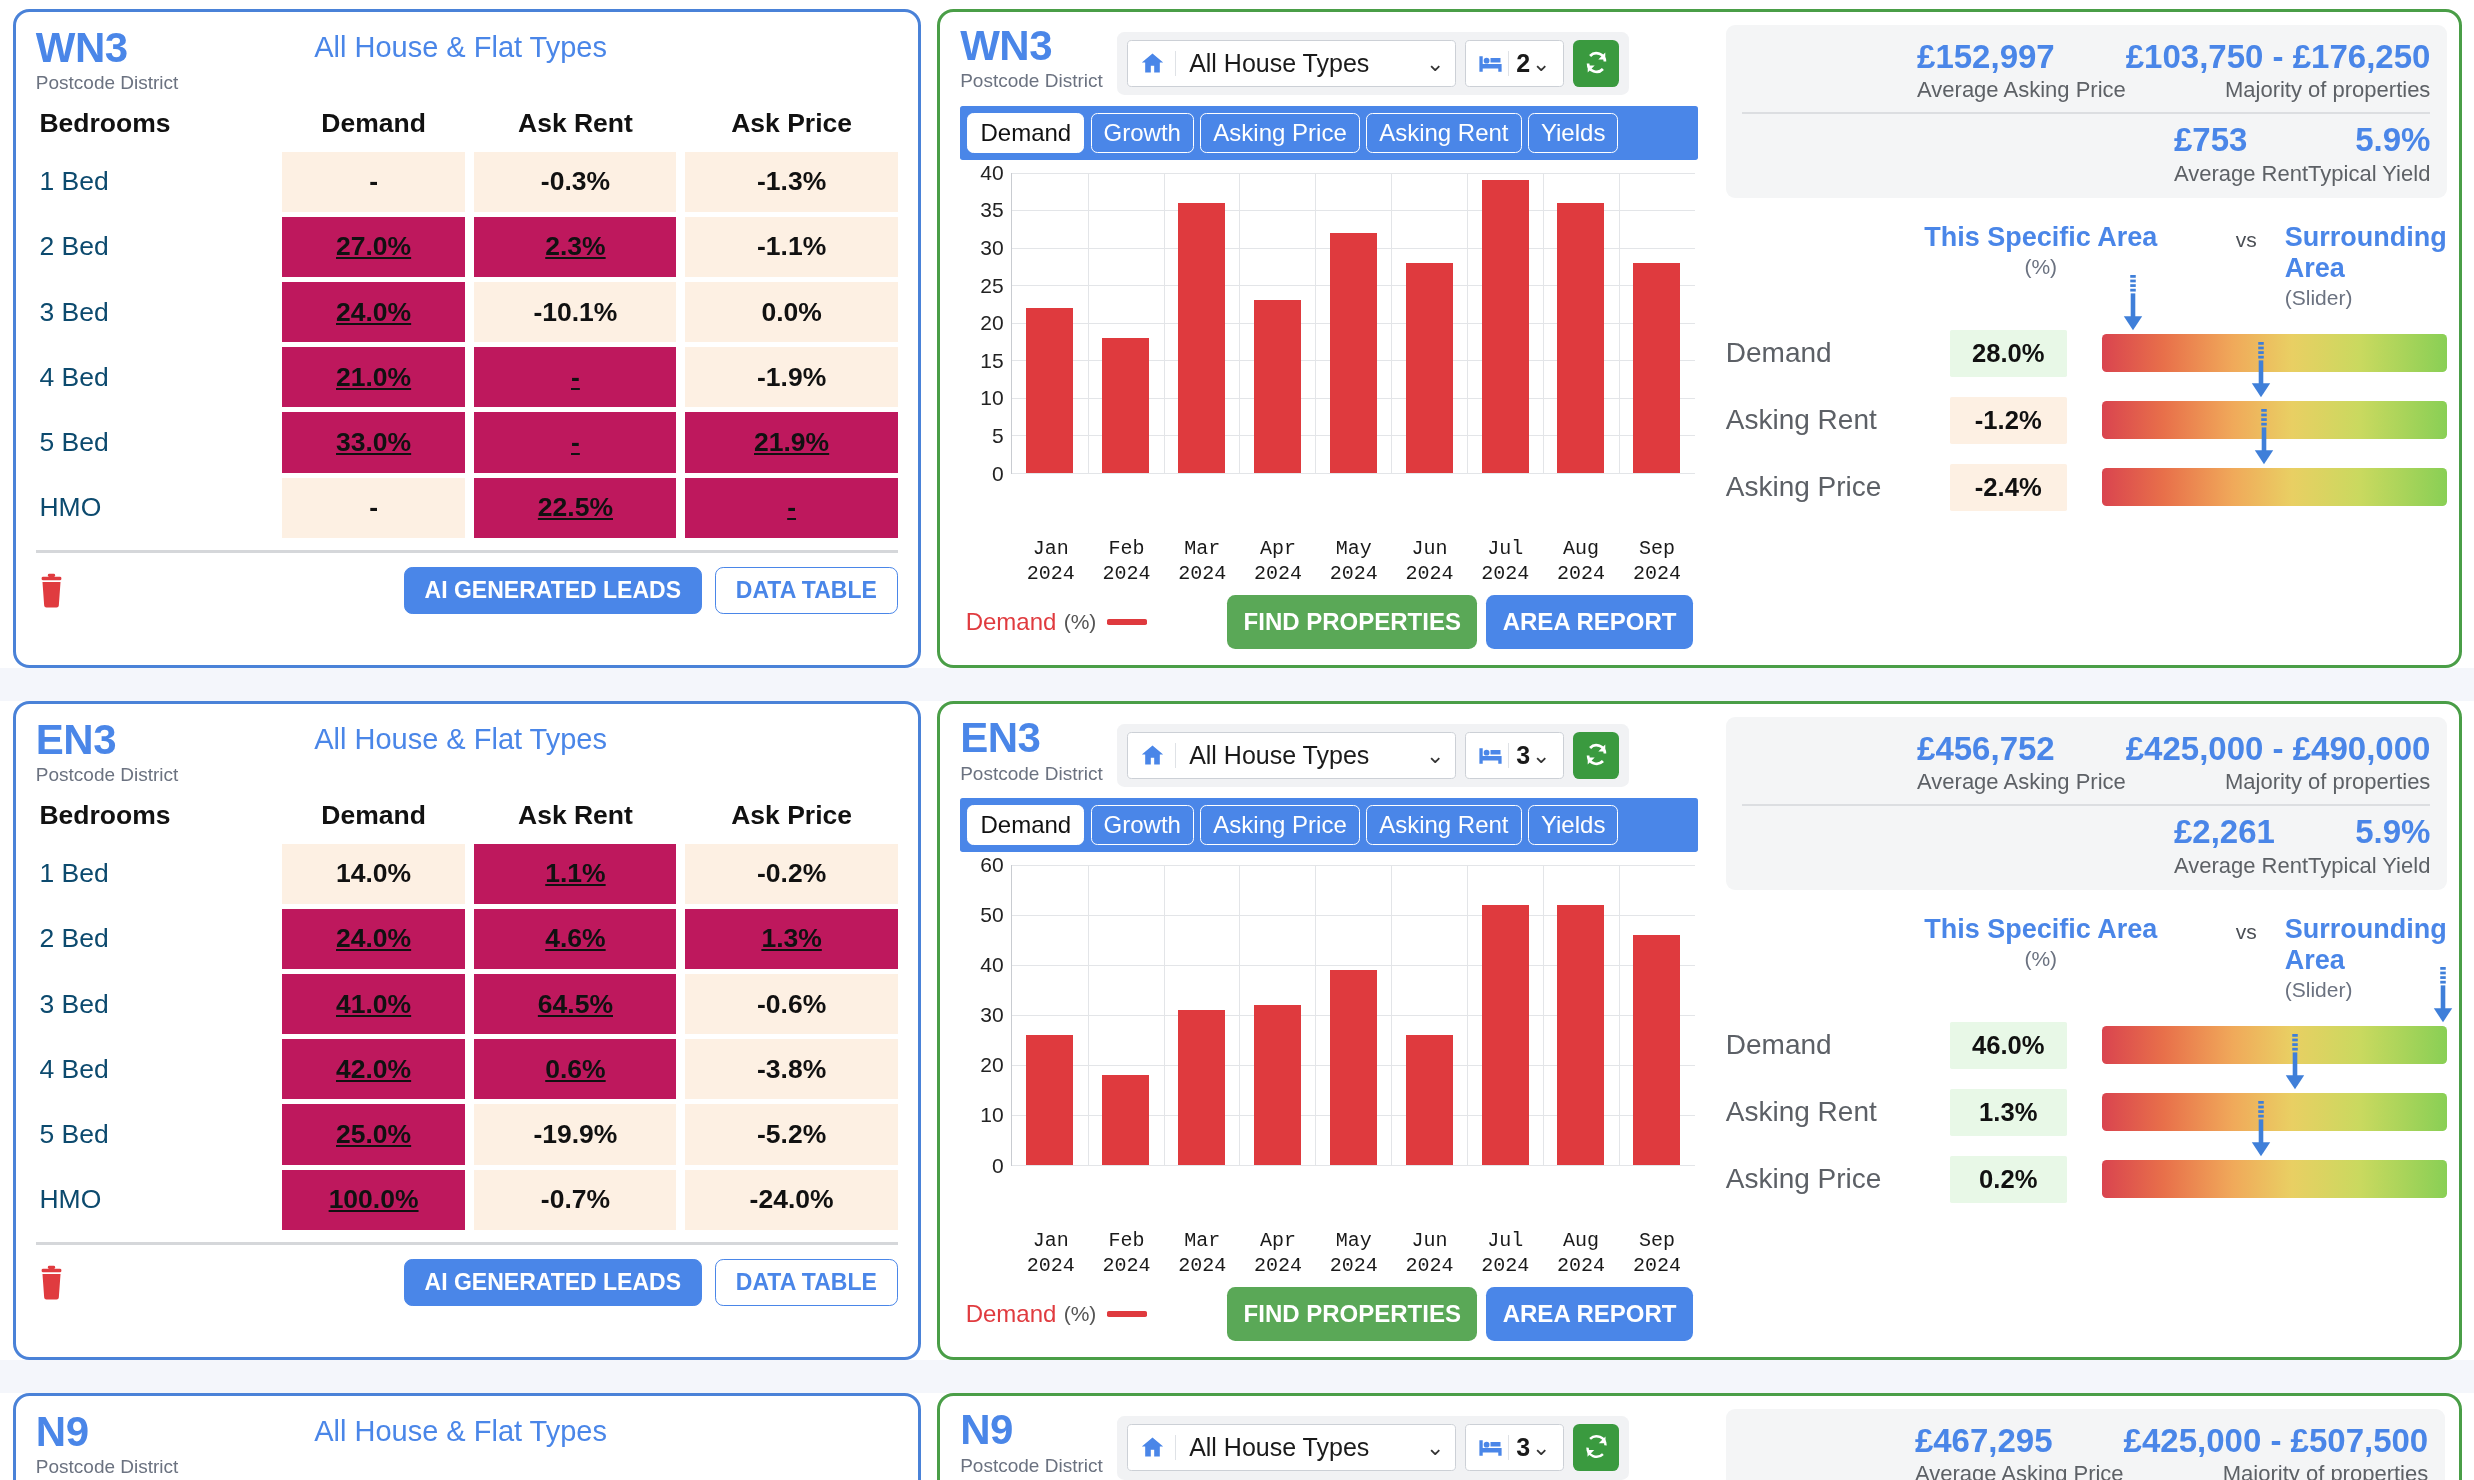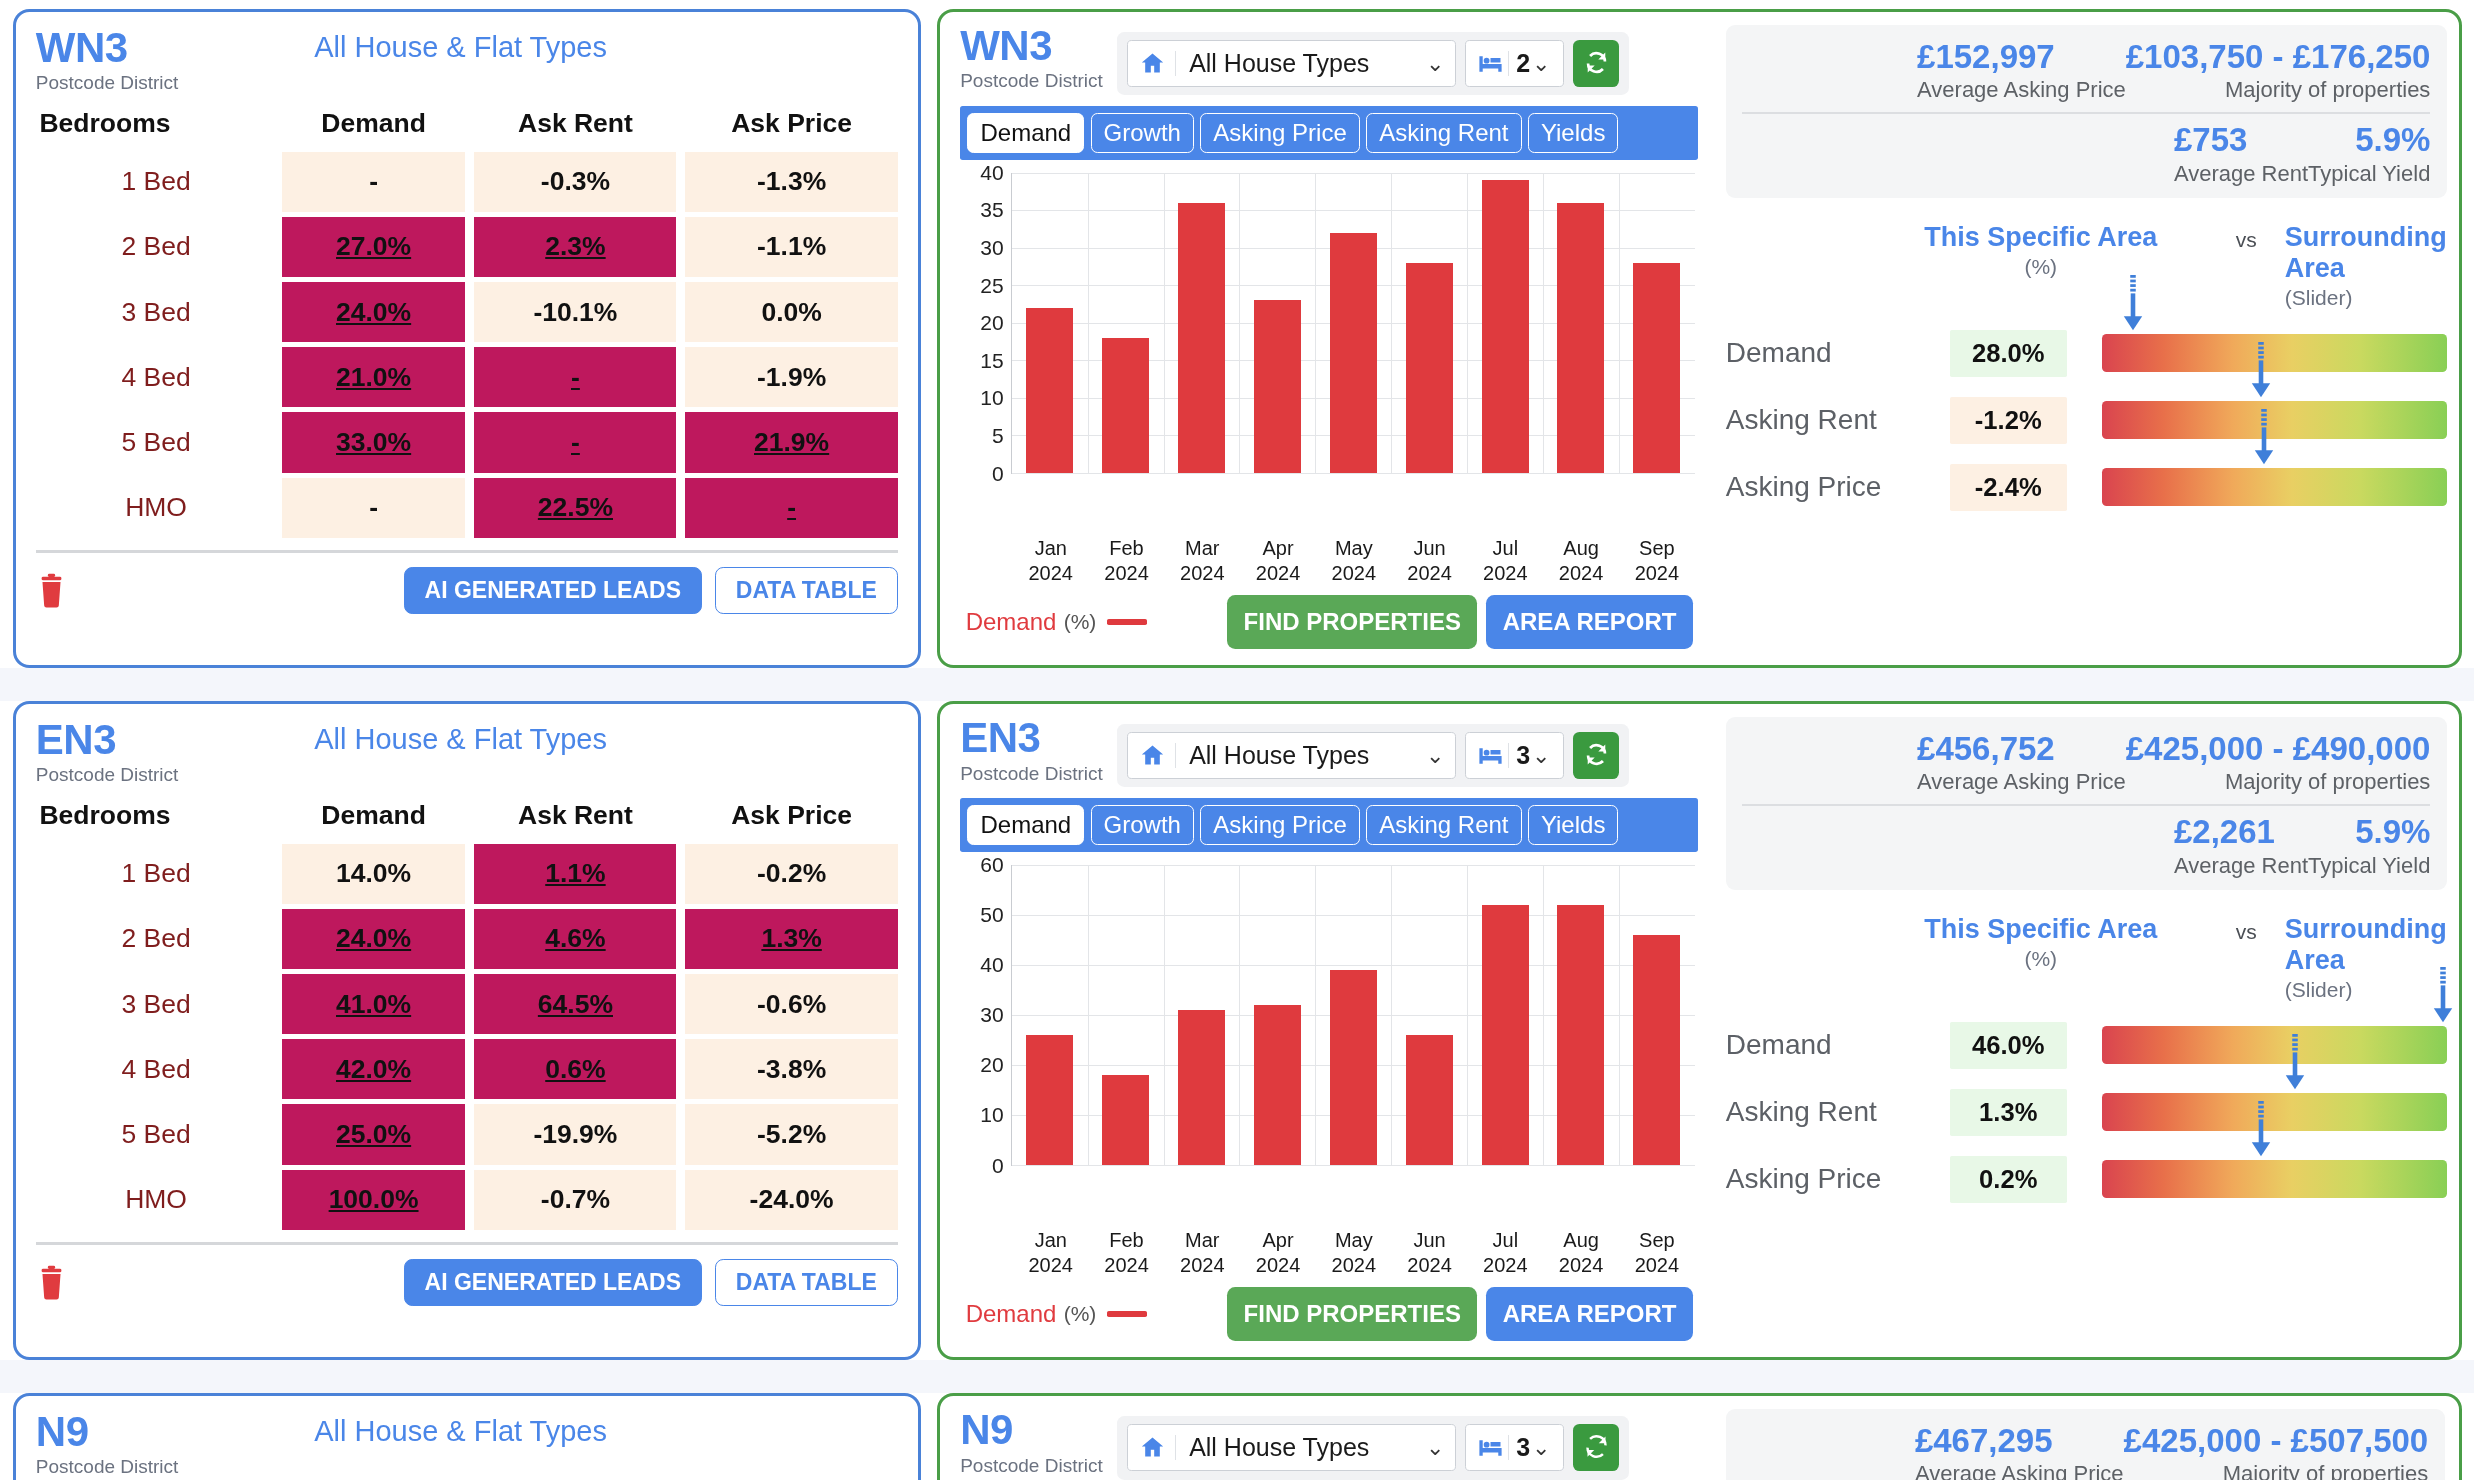--- a/index.html
+++ b/index.html
@@ -66,22 +66,22 @@
   }
   table.bedtable th.first { text-align: left; padding-left: 3.7px; }
   table.bedtable td {
     font-size: 26.5px;
     color: #111;
     text-align: center;
     padding: 14.6px 0;
     font-weight: bold;
   }
   table.bedtable td.rowlabel {
-    text-align: center;
-    color: #7f1d1d;
+    text-align: left;
+    color: #0c4a6e;
     font-weight: normal;
     padding-left: 3.7px;
     font-size: 26.5px;
     background: transparent !important;
   }
   td.pos { background: #be185d; text-decoration: underline; }
   td.neg { background: #fdf0e3; }
   td.cellgap { width: 9px; background: #fff !important; padding:0; }
 
   .table-footer-sep { height: 2.7px; background: #d5d7da; margin-top: 7.3px; }
@@ -178,21 +178,21 @@
   .plotarea {
     flex: 1; position: relative; height: 301px;
     border-left: 1.8px solid #c9ccd1;
     border-bottom: 1.8px solid #c9ccd1;
   }
   .gridline { position:absolute; left:0; right:0; height:0.9px; background:#e3e5e8; }
   .vgrid { position:absolute; top:0; bottom:0; width:0.9px; background:#e3e5e8; }
   .bars { position:absolute; left:0; right:0; bottom:0; top:0; display:flex; align-items:flex-end; }
   .barcell { flex:1; display:flex; justify-content:center; align-items:flex-end; height:100%; }
   .bar { width: 62%; background: #df3a3e; }
-  .xlabels { display:flex; margin-left: 49px; margin-top: 7.3px; }
+  .xlabels { display:flex; margin-left: 49px; margin-top: 7.3px; font-family: Liberation Mono, monospace; }
   .xlab { flex:1; text-align:center; font-size: 20px; color:#1a1a1a; line-height: 1.25; }
 
   .chart-footer { display:flex; align-items:center; padding: 5.5px 5.5px 7.3px 5.5px; margin-top: 3.7px;}
   .legend { display:flex; align-items:center; gap: 7.3px; }
   .legend-label { color:#e03b3f; font-size: 24px; }
   .legend-unit { color:#555; font-size: 21px; }
   .legend-swatch { width: 40px; height: 6.4px; background:#e03b3f; border-radius:1.8px; margin-left:3.7px; }
   .chart-footer .f-btns { margin-left:auto; display:flex; gap:9px; }
   .btn-green { background:#5aa857; color:#fff; border:none; font-size:24px; font-weight:bold; padding: 12.8px 16.4px; border-radius:8.2px; cursor:pointer; }
   .btn-blue2 { background:#4a86e8; color:#fff; border:none; font-size:24px; font-weight:bold; padding: 12.8px 16.4px; border-radius:8.2px; cursor:pointer; }

